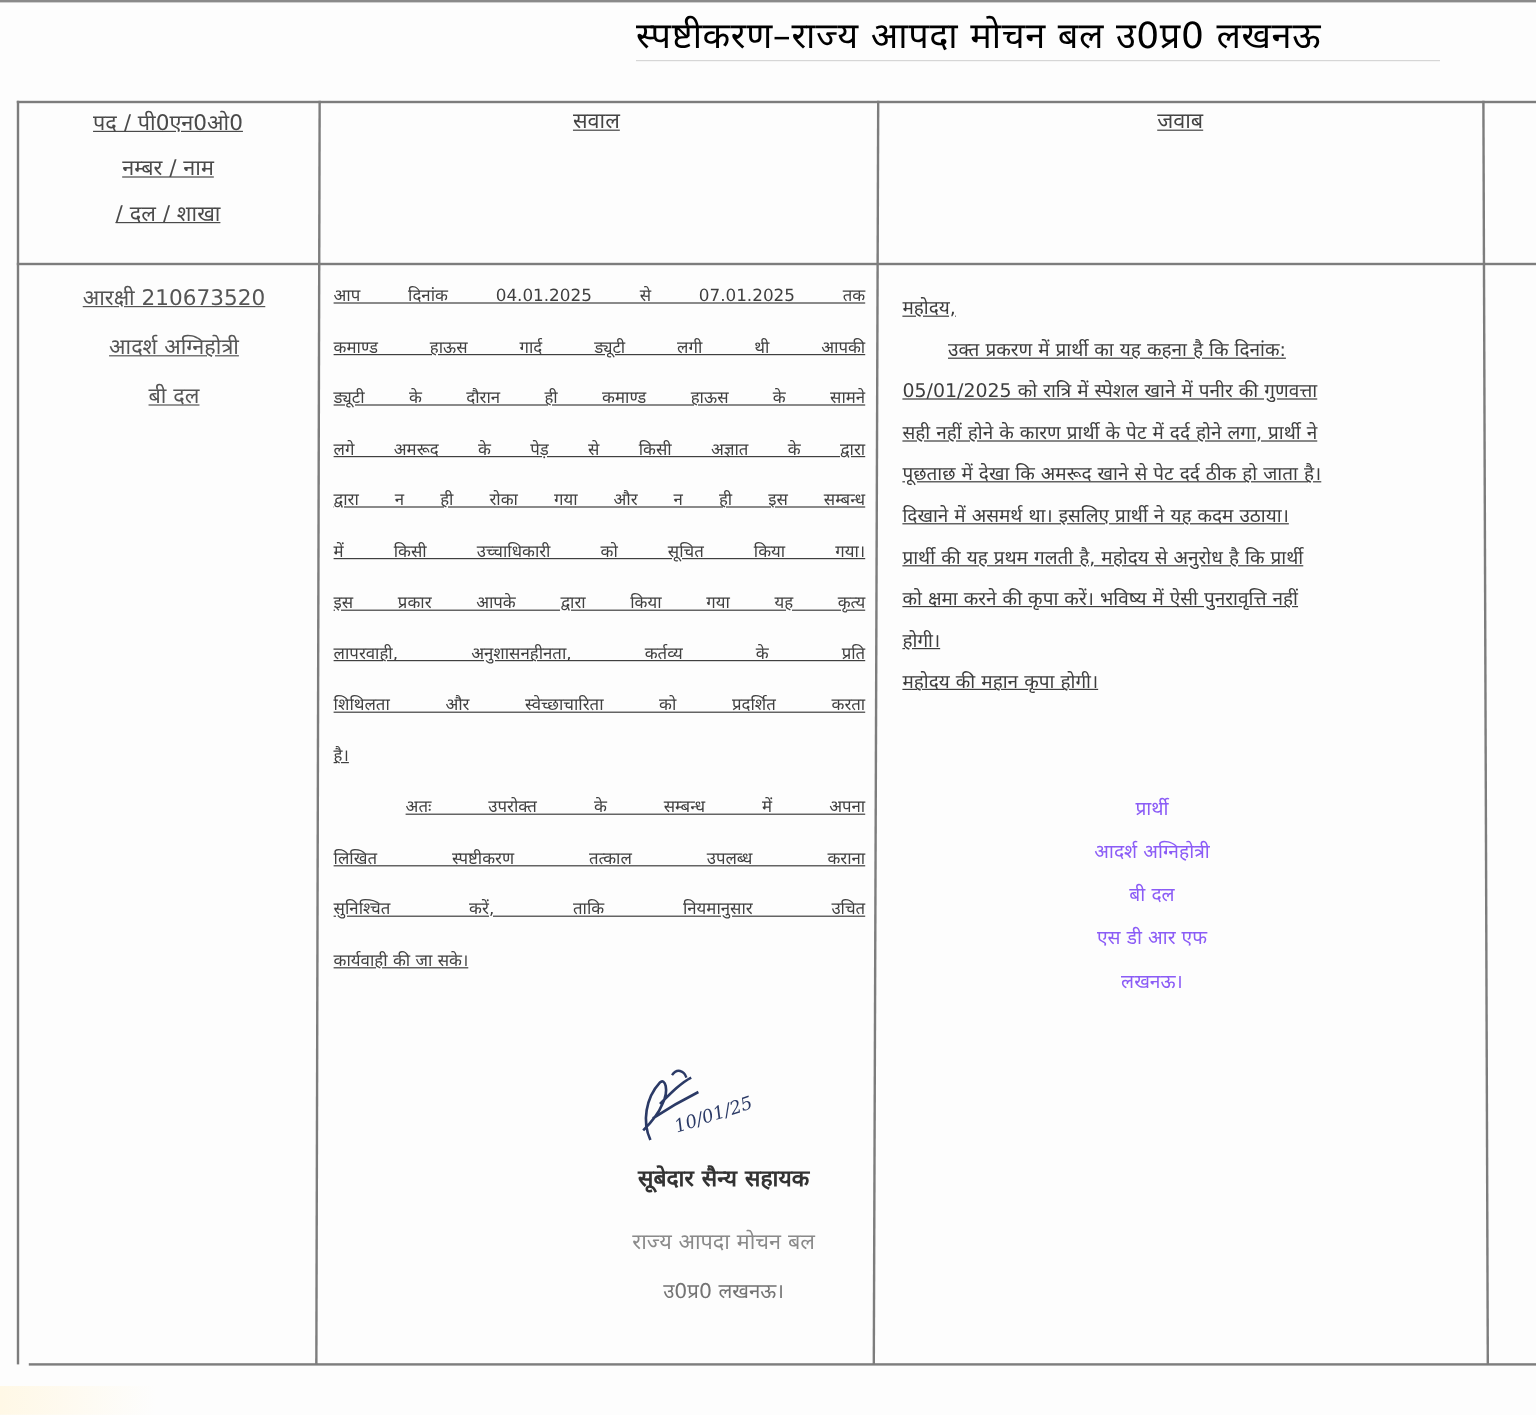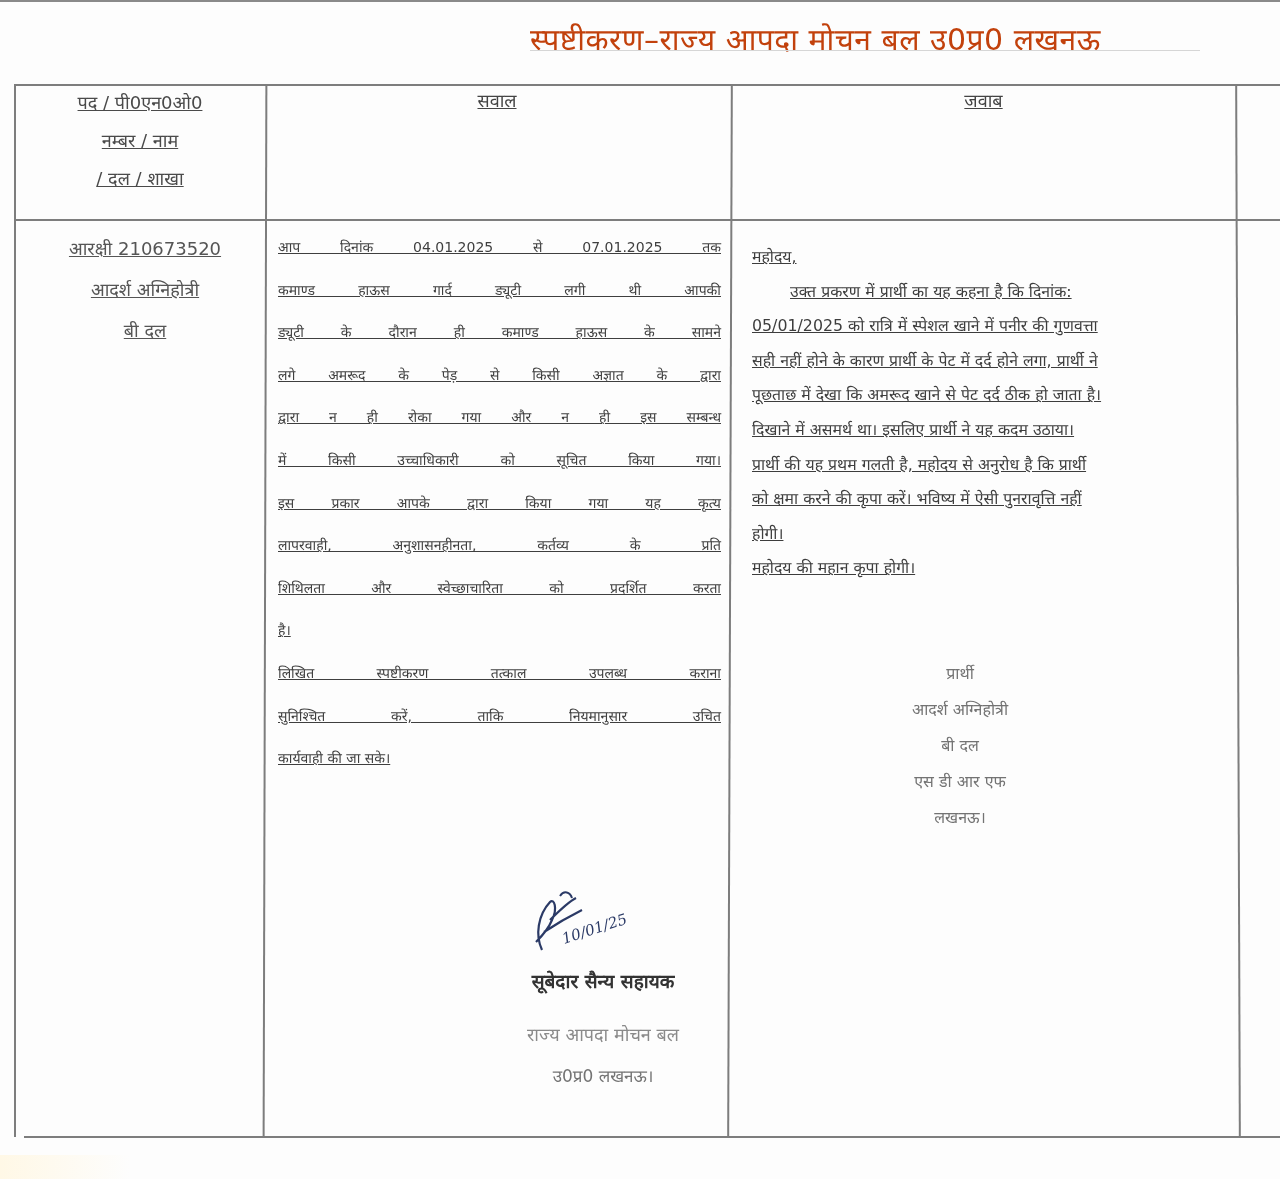--- a/index.html
+++ b/index.html
@@ -5,22 +5,22 @@
     html, body { margin: 0; padding: 0; }
     body {
       width: 1280px; height: 1179px;
       background: #fdfdfd;
       position: relative; overflow: hidden;
       font-family: "DejaVu Sans", sans-serif;
       color: #3a3a3a;
     }
     .topline { position: absolute; left: 0; top: 0; width: 1280px; height: 2px; background: #8a8a8a; }
     .title {
-      position: absolute; left: 530px; top: 18px; width: 680px;
-      font-size: 30px; color: #c2410c; letter-spacing: 0.5px; white-space: nowrap;
+      position: absolute; left: 530px; top: 8px; width: 680px;
+      font-size: 30px; color: #000000; letter-spacing: 0.5px; white-space: nowrap;
     }
     .title-rule { position: absolute; left: 530px; top: 50px; width: 670px; height: 1px; background: #d6d6d6; }
 
     .hline { position: absolute; height: 1.5px; background: #7d7d7d; }
     .vline { position: absolute; width: 1.5px; background: #7d7d7d; }
 
     .cell { position: absolute; text-decoration: underline; }
     .hdr { text-align: center; font-size: 18px; line-height: 38px; color: #4a4a4a; }
     .hdr-col2, .hdr-col3 { font-size: 18px; color: #444; text-align: center; }
 
@@ -37,21 +37,21 @@
     .q .ln.indent { padding-left: 60px; }
 
     .sig { position: absolute; left: 520px; top: 880px; width: 110px; height: 90px; }
     .sig-title { position: absolute; left: 468px; top: 968px; width: 270px; text-align: center; font-size: 19px; color: #333; font-weight: bold; }
     .sig-org { position: absolute; left: 468px; top: 1022px; width: 270px; text-align: center; font-size: 18px; color: #8a8a8a; }
     .sig-city { position: absolute; left: 468px; top: 1064px; width: 270px; text-align: center; font-size: 17px; color: #737373; }
 
     .a { left: 752px; top: 240px; width: 475px; font-size: 15.8px; line-height: 34.6px; color: #3d3d3d; }
     .a .ln { display: block; white-space: nowrap; }
     .a .ln.indent { padding-left: 38px; }
-    .applicant { position: absolute; left: 860px; top: 656px; width: 200px; text-align: center; font-size: 16px; line-height: 36px; color: #737373; }
+    .applicant { position: absolute; left: 860px; top: 656px; width: 200px; text-align: center; font-size: 16px; line-height: 36px; color: #8b5cf6; }
     .applicant div { white-space: nowrap; }
 
     .bottom-glow { position: absolute; left: 0; top: 1155px; width: 130px; height: 24px; background: linear-gradient(90deg, #fff8e6, #fdfdfd); }
   </style>
 </head>
 <body>
 
 <div class="topline"></div>
 
 <div class="title">स्पष्टीकरण–राज्य आपदा मोचन बल उ0प्र0 लखनऊ</div>
@@ -85,20 +85,21 @@
     <span class="ln">आप दिनांक 04.01.2025 से 07.01.2025 तक</span>
     <span class="ln">कमाण्ड हाऊस गार्द ड्यूटी लगी थी आपकी</span>
     <span class="ln">ड्यूटी के दौरान ही कमाण्ड हाऊस के सामने</span>
     <span class="ln">लगे अमरूद के पेड़ से किसी अज्ञात के द्वारा</span>
     <span class="ln">द्वारा न ही रोका गया और न ही इस सम्बन्ध</span>
     <span class="ln">में किसी उच्चाधिकारी को सूचित किया गया।</span>
     <span class="ln">इस प्रकार आपके द्वारा किया गया यह कृत्य</span>
     <span class="ln">लापरवाही, अनुशासनहीनता, कर्तव्य के प्रति</span>
     <span class="ln">शिथिलता और स्वेच्छाचारिता को प्रदर्शित करता</span>
     <span class="ln left">है।</span>
+    <span class="ln indent">अतः उपरोक्त के सम्बन्ध में अपना</span>
     <span class="ln">लिखित स्पष्टीकरण तत्काल उपलब्ध कराना</span>
     <span class="ln">सुनिश्चित करें, ताकि नियमानुसार उचित</span>
     <span class="ln left">कार्यवाही की जा सके।</span>
   </div>
 
   <svg class="sig" viewBox="0 0 110 90">
     <path d="M22 70 C 15 55, 18 35, 30 22 C 34 18, 38 28, 32 40 C 28 50, 20 58, 16 62 M30 40 C 40 30, 48 22, 56 18 M24 52 C 36 44, 50 36, 62 30" stroke="#2b3a66" stroke-width="2.2" fill="none"></path>
     <path d="M40 16 C 44 10, 50 12, 52 18" stroke="#2b3a66" stroke-width="2" fill="none"></path>
     <text x="44" y="64" font-size="15" fill="#2b3a66" font-family="DejaVu Serif, serif" font-style="italic" transform="rotate(-18 44 64)">10/01/25</text>
   </svg>

